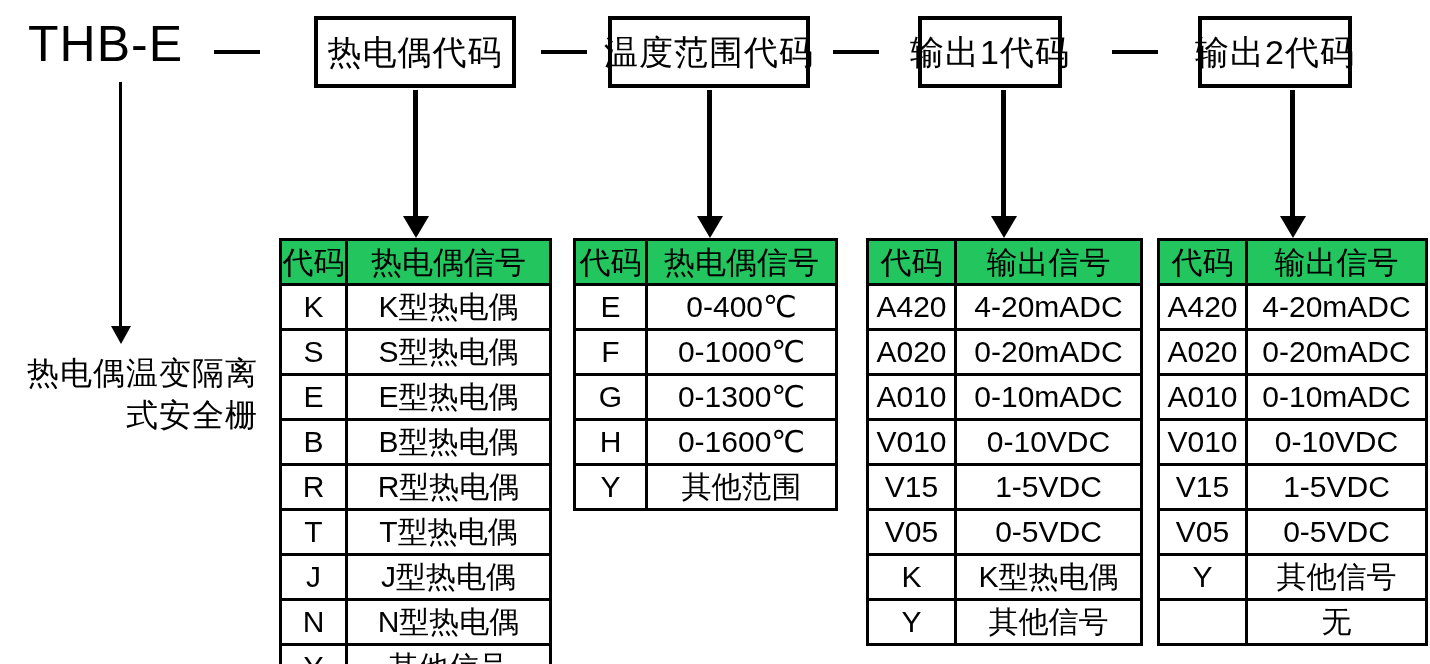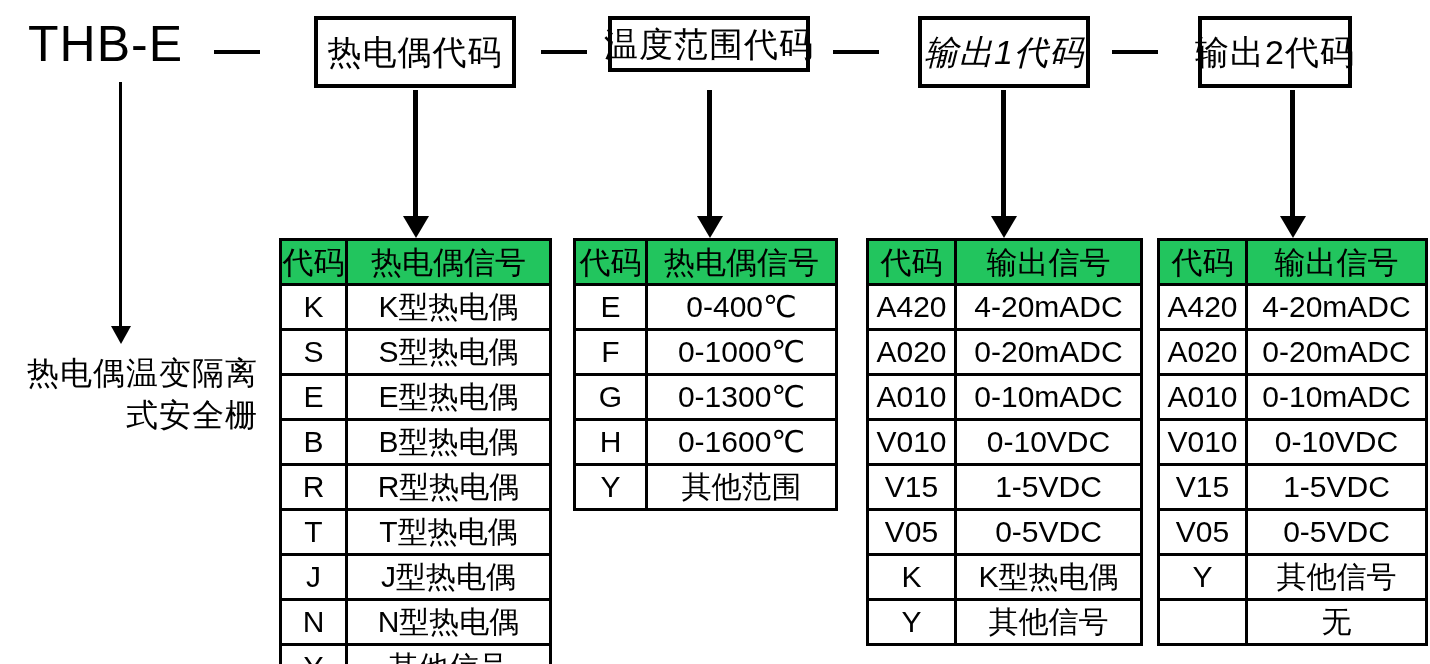--- a/index.html
+++ b/index.html
@@ -124,27 +124,27 @@
 <div class="model-name">THB-E</div>
 
 <div class="dash" style="left:214px; top:50px;" title="—"></div>
 
 <div class="code-box" style="left:314px; top:16px; width:202px; height:72px;">
   <span>热电偶代码</span>
 </div>
 
 <div class="dash" style="left:541px; top:50px;" title="—"></div>
 
-<div class="code-box" style="left:608px; top:16px; width:202px; height:56px;">
+<div class="code-box" style="left:608px; top:16px; width:202px; height:72px;">
   <span>温度范围代码</span>
 </div>
 
 <div class="dash" style="left:833px; top:50px;" title="—"></div>
 
-<div class="code-box" style="left:918px; top:16px; width:172px; height:72px;font-style:italic;">
+<div class="code-box" style="left:918px; top:16px; width:144px; height:72px;">
   <span>输出1代码</span>
 </div>
 
 <div class="dash" style="left:1112px; top:50px;" title="—"></div>
 
 <div class="code-box" style="left:1198px; top:16px; width:154px; height:72px;">
   <span>输出2代码</span>
 </div>
 
 <div class="arrow thin" style="left:119px; top:82px; height:246px;"></div>

